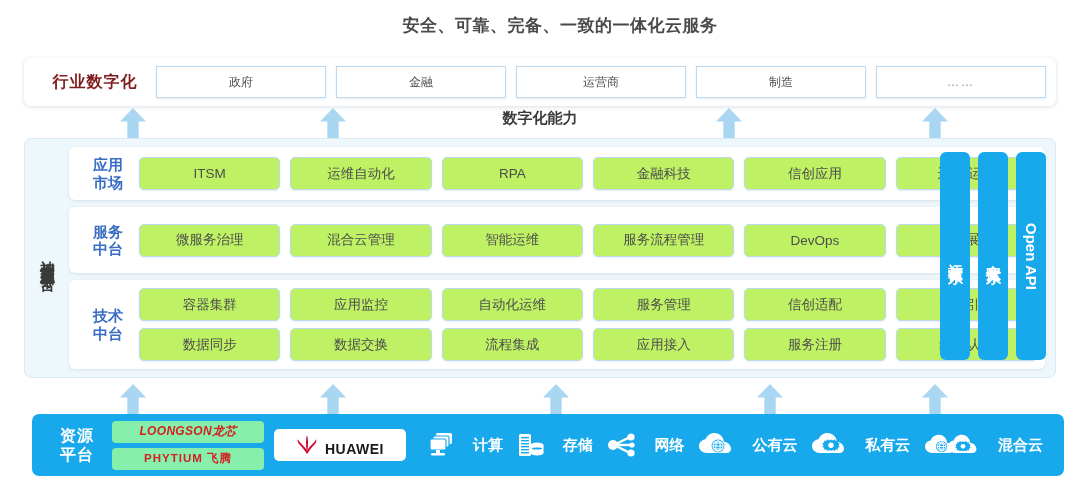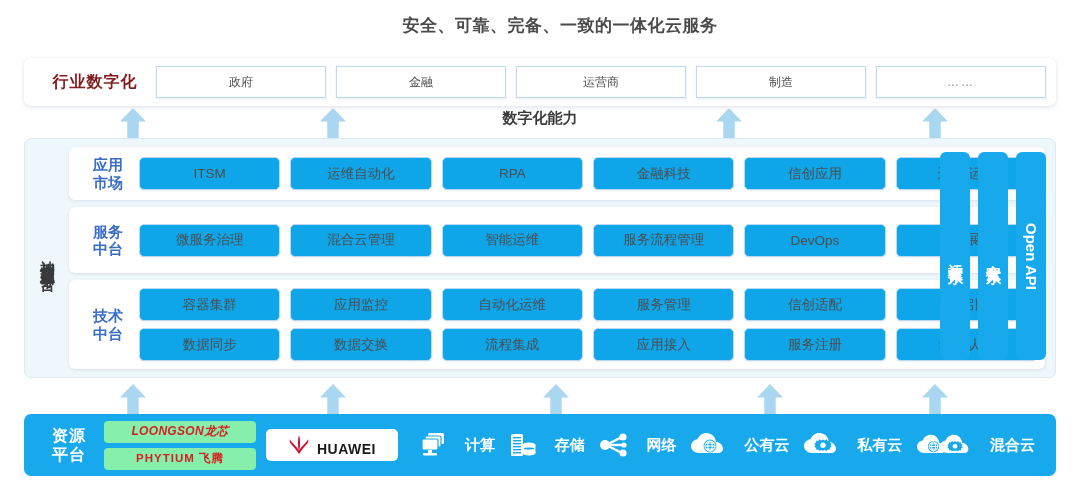--- a/index.html
+++ b/index.html
@@ -83,42 +83,42 @@
   .layer.svc{height:70px;}
   .layer.tech{height:94px;}
 
   .layer-label{
     width:62px;flex:0 0 62px;text-align:center;
     font-size:15px;font-weight:bold;color:#3a6ec4;line-height:1.18;
   }
   .layer-cells{flex:1;display:flex;flex-direction:column;gap:7px;}
   .cell-row{display:flex;gap:10px;}
   .cell{
-    flex:1;height:31px;border:1px solid #bcd9ef;border-radius:5px;background:#0ea5e9;
+    flex:1;height:31px;border:1px solid #bcd9ef;border-radius:5px;background:#bef264;
     display:flex;align-items:center;justify-content:center;
     font-size:13.5px;color:#4d4d4d;white-space:nowrap;
     box-shadow:0 1px 2px rgba(150,170,195,.2);
   }
 
   
   .pillars{
     position:absolute;right:34px;top:152px;
     display:flex;gap:8px;height:208px;
   }
   .pillar{
     width:30px;border-radius:6px;background:#18a9ec;
     display:flex;align-items:center;justify-content:center;
     color:#fff;font-size:15px;font-weight:bold;
   }
   .pillar span{writing-mode:vertical-rl;letter-spacing:2px;}
   .pillar.api span{writing-mode:vertical-rl;letter-spacing:0px;font-size:15px;}
 
   
   .resource{
-    position:absolute;left:24px;top:414px;width:1032px;height:62px;
+    position:absolute;left:32px;top:414px;width:1032px;height:62px;
     background:#18a9ec;border-radius:7px;
     display:flex;align-items:center;padding:0 14px;box-sizing:border-box;
   }
   .res-label{
     flex:0 0 62px;text-align:center;color:#fff;
     font-size:16px;font-weight:bold;line-height:1.2;letter-spacing:1px;
   }
   .logo-stack{flex:0 0 152px;display:flex;flex-direction:column;gap:5px;margin-left:4px;}
   .logo-chip{
     height:22px;background:#86efac;border-radius:4px;

